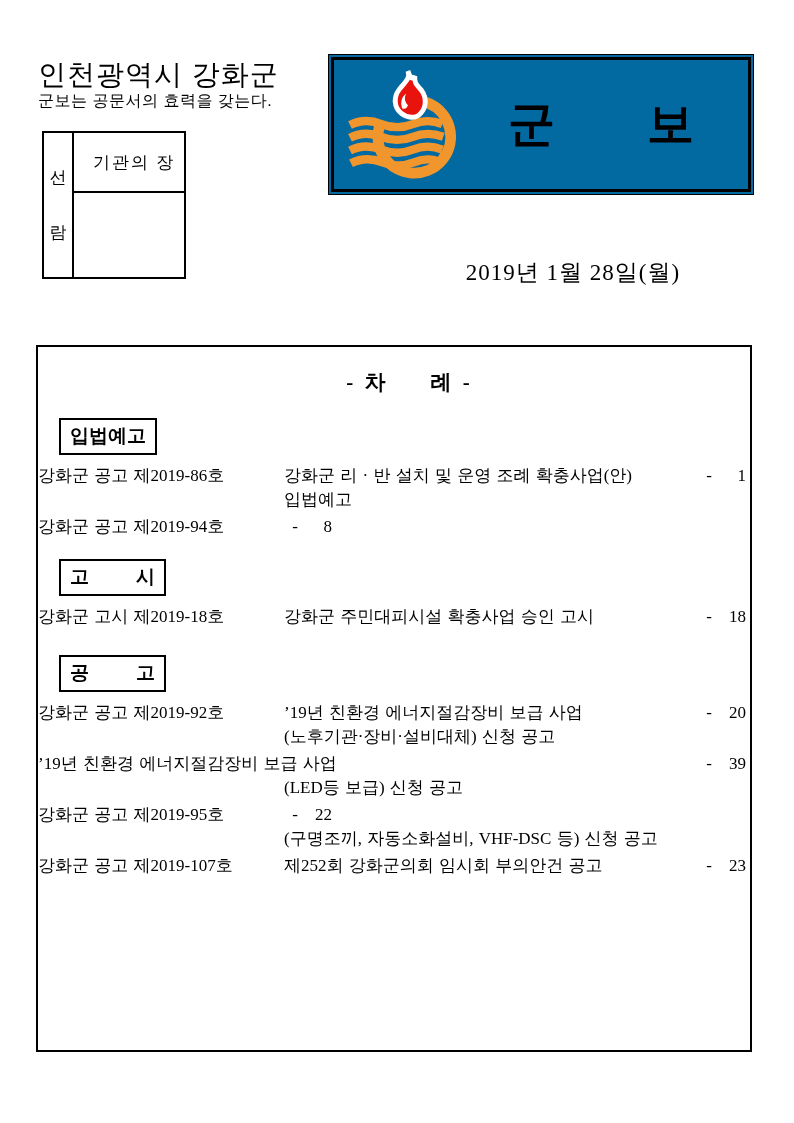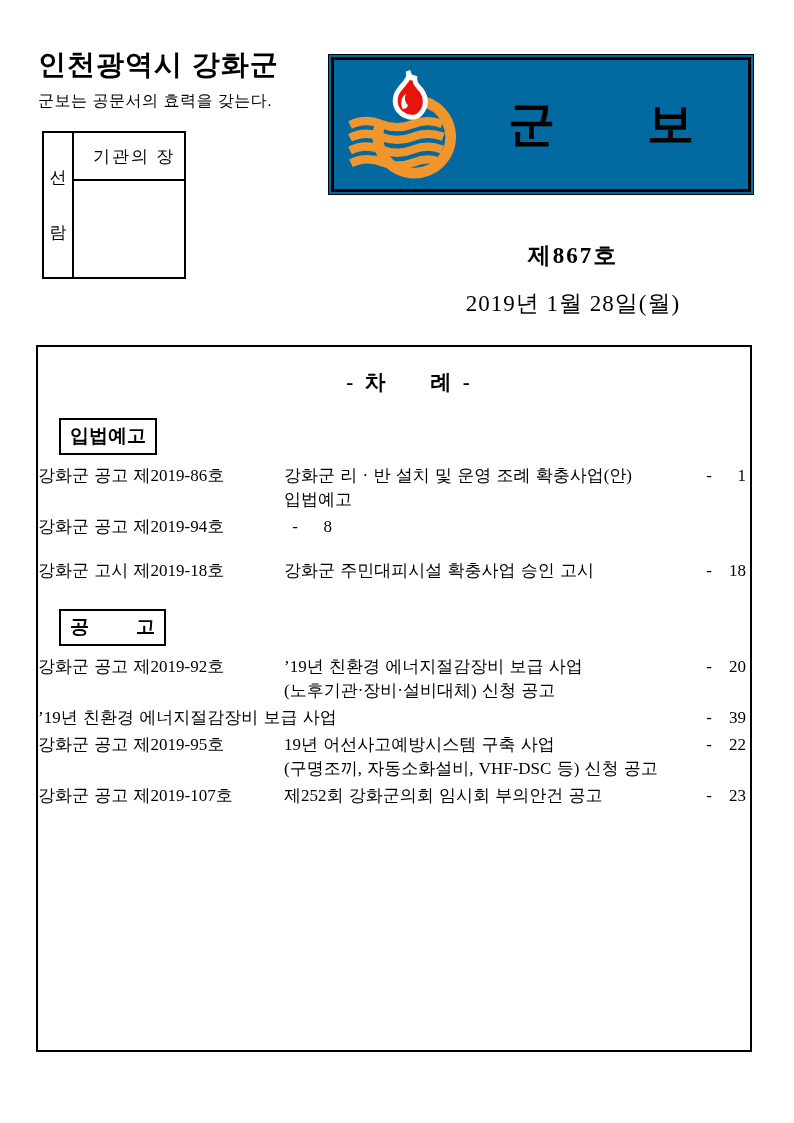--- a/index.html
+++ b/index.html
@@ -6,23 +6,23 @@
   html,body { background:#ffffff; }
   body {
     width:794px; height:1123px; position:relative;
     font-family:"Liberation Serif","DejaVu Serif",serif;
     color:#000;
   }
   .abs { position:absolute; }
 
   
   .masthead-title {
-    left:38px; top:46px;
+    left:38px; top:56px;
     font-family:"Liberation Sans","DejaVu Sans",sans-serif;
-    font-weight:bold; font-size:28px; letter-spacing:1px;
+    font-weight:normal; font-size:28px; letter-spacing:1px;
     white-space:pre;
   }
   .masthead-slogan {
     left:38px; top:91px;
     font-family:"Liberation Sans","DejaVu Sans",sans-serif;
     font-weight:normal; font-size:16px; letter-spacing:0.5px;
     white-space:pre;
   }
 
   
@@ -30,21 +30,21 @@
     left:42px; top:131px; width:144px; height:148px;
     border:2px solid #000; display:flex;
   }
   .stamp-col {
     width:30px; border-right:2px solid #000;
     display:flex; flex-direction:column; justify-content:space-evenly;
     align-items:center; font-size:17px;
   }
   .approval-right { flex:1; display:flex; flex-direction:column; }
   .agency-head-cell {
-    height:48px; border-bottom:2px solid #000;
+    height:60px; border-bottom:2px solid #000;
     display:flex; align-items:center; justify-content:center;
     font-size:17px; letter-spacing:2px; white-space:pre;padding-left:10px;
   }
   .stamp-blank-cell { flex:1; }
 
   
   .gazette-box {
     left:328px; top:54px; width:426px; height:141px;
     border:1px solid #000; padding:2px; background:#0369a1;
   }
@@ -128,21 +128,20 @@
 
         <path d="M63,1 C66,9 59,13 54,20 C48,28 49,38 56,44 C62,49 71,50 76,44 C82,38 82,28 77,21 C73,16 69,14 70,6 C67,11 65,7 63,1 Z" fill="#E8130D" stroke="#ffffff" stroke-width="5"></path>
         <path d="M57,39 Q54,30 61,24 Q58,31 63,36 Q61,41 57,39 Z" fill="#ffffff"></path>
       </svg>
     </div>
     <div class="gazette-title">군   보</div>
   </div>
 </div>
 
 <div class="abs issue-block">
-  <div class="issue-no">제867호</div>
   <div class="issue-date">2019년 1월 28일(월)</div>
 </div>
 
 <div class="abs toc-box">
   <div class="toc-title">- 차    례 -</div>
 
   <div class="toc-section sec-0">
     <div class="section-box">입법예고</div>
     <div class="entries">
       <div class="entry">
@@ -161,20 +160,21 @@
         <div class="entry-row">
           <span class="e-label">강화군 공고 제2019-94호</span>
           <span class="e-dash">-</span>
           <span class="e-page">8</span>
         </div>
       </div>
     </div>
   </div>
 
   <div class="toc-section sec-1">
+    <div class="section-box">고    시</div>
     <div class="entries">
       <div class="entry">
         <div class="entry-row">
           <span class="e-label">강화군 고시 제2019-18호</span>
           <span class="e-desc">강화군 주민대피시설 확충사업 승인 고시</span>
           <span class="e-dash">-</span>
           <span class="e-page">18</span>
         </div>
       </div>
     </div>
@@ -194,25 +194,28 @@
           <span class="e-label"></span>
           <span class="e-desc">(노후기관·장비·설비대체) 신청 공고</span>
         </div>
       </div>
       <div class="entry">
         <div class="entry-row">
           <span class="e-desc">’19년 친환경 에너지절감장비 보급 사업</span>
           <span class="e-dash">-</span>
           <span class="e-page">39</span>
         </div>
+        <div class="entry-row">
+          <span class="e-label"></span>
+          <span class="e-desc">(LED등 보급) 신청 공고</span>
+        </div>
       </div>
       <div class="entry">
         <div class="entry-row">
           <span class="e-label">강화군 공고 제2019-95호</span>
-          <span class="e-desc">19년 어선사고예방시스템 구축 사업</span>
           <span class="e-dash">-</span>
           <span class="e-page">22</span>
         </div>
         <div class="entry-row">
           <span class="e-label"></span>
           <span class="e-desc">(구명조끼, 자동소화설비, VHF-DSC 등) 신청 공고</span>
         </div>
       </div>
       <div class="entry">
         <div class="entry-row">

